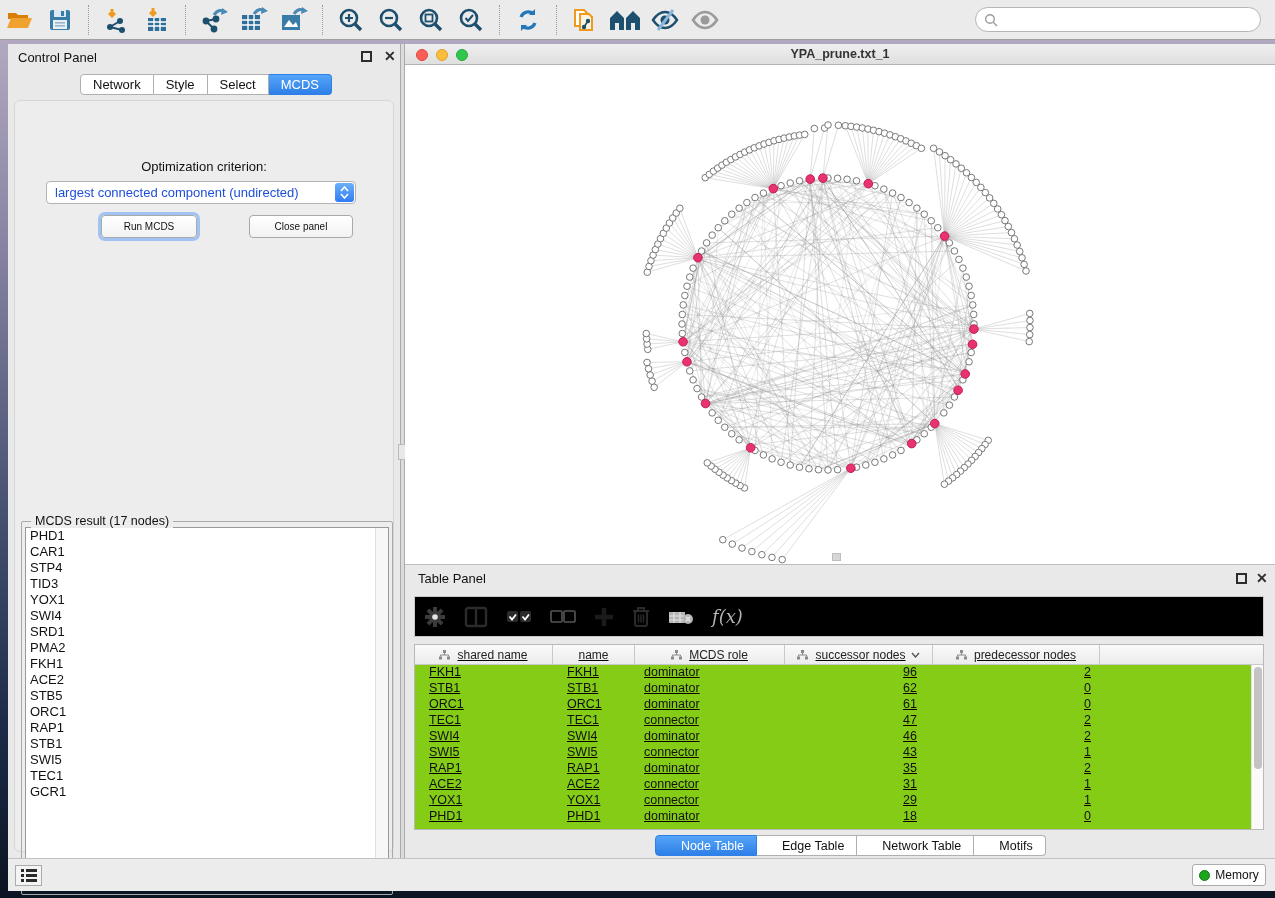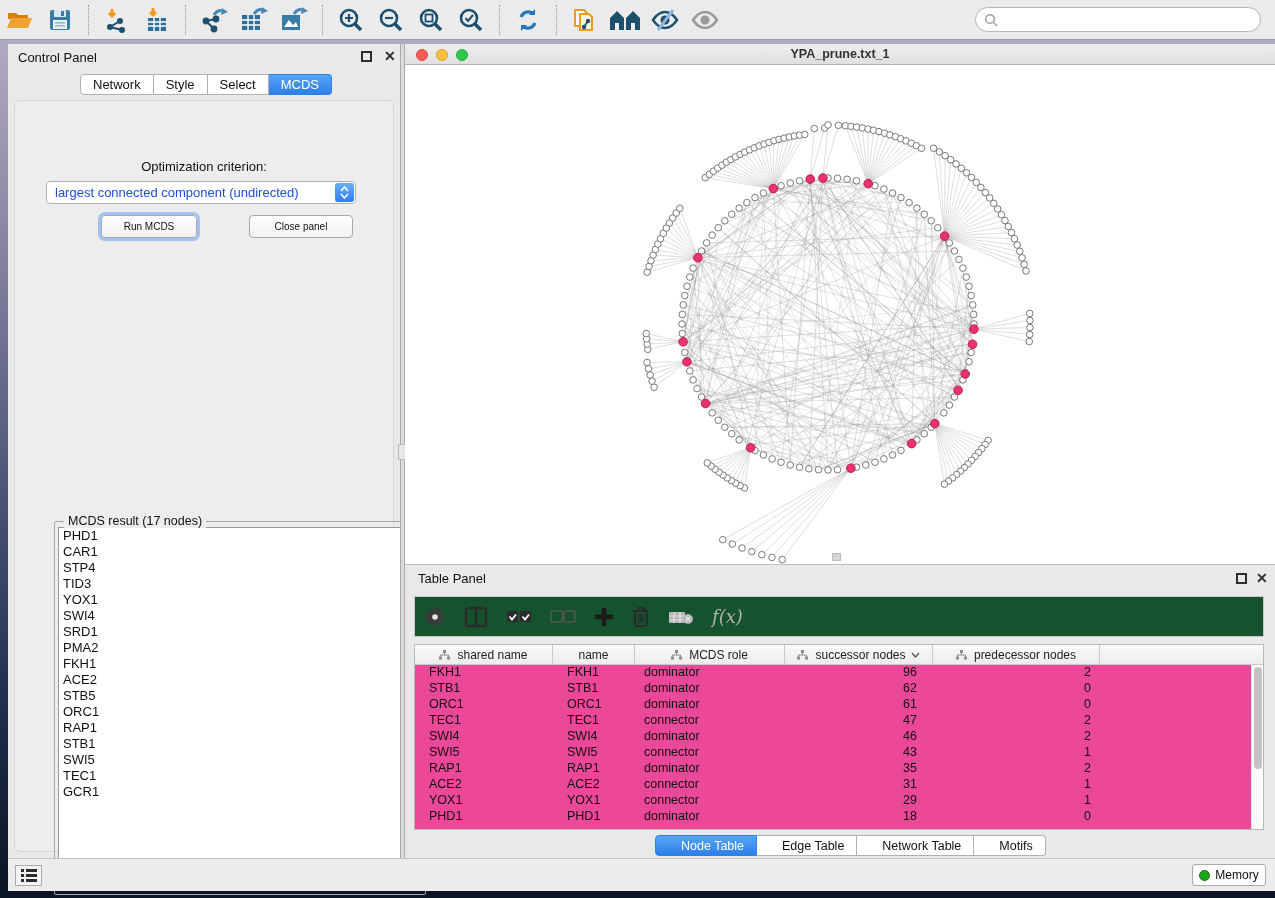--- a/index.html
+++ b/index.html
@@ -38,21 +38,21 @@
   .cp-content{position:absolute;left:6px;top:56px;width:380px;height:752px;background:#ededed;border:1px solid #d6d6d6;border-radius:6px;}
   .opt-label{position:absolute;left:0;top:58px;width:100%;text-align:center;font-size:13px;color:#111;}
   .dropdown{position:absolute;left:31px;top:80px;width:310px;height:23px;background:#fff;border:1px solid #b3b3b3;border-radius:4px;display:flex;align-items:center;}
   .dropdown .val{flex:1;font-size:13px;padding-left:8px;color:#1d4ed8;white-space:nowrap;}
   .dd-step{width:19px;height:19px;margin-right:1px;border-radius:3px;background:linear-gradient(#6cb0f9,#2f7cf3);display:flex;flex-direction:column;align-items:center;justify-content:center;gap:1px;}
   .dd-step svg{display:block;}
   .btn{position:absolute;height:23px;background:linear-gradient(#ffffff,#f2f2f2);border:1px solid #a9a9a9;border-radius:4px;font-size:10px;color:#111;}
   .btn-run{left:86px;top:114px;width:96px;box-shadow:0 0 0 3px rgba(97,160,250,.55);}
   .btn-closepanel{left:196px;top:114px;width:104px;margin-left:38px;}
 
-  .mcds-box{position:absolute;left:6px;top:420px;width:372px;height:374px;margin-left:33px;}
+  .mcds-box{position:absolute;left:6px;top:420px;width:372px;height:374px;}
   .mcds-legend{position:absolute;left:10px;top:-7px;background:#ededed;padding:0 4px;font-size:12.5px;color:#111;z-index:2;}
   .mcds-border{position:absolute;inset:0;border:1px solid #a9a9a9;border-radius:2px;}
   .mcds-list{position:absolute;left:4px;top:6px;right:4px;bottom:4px;background:#fff;border:1px solid #999;overflow:hidden;}
   .mcds-item{font-size:13px;line-height:16px;padding-left:4px;color:#111;}
   .mcds-scroll{position:absolute;top:0;right:0;width:13px;height:100%;background:#f7f7f7;border-left:1px solid #e0e0e0;}
 
   
   .v-splitter{position:absolute;left:392px;top:0;width:5px;height:814px;background:#dcdcdc;border-left:1px solid #aaa;border-right:1px solid #aaa;}
   .v-handle{position:absolute;left:-3px;top:400px;width:9px;height:16px;background:#e8e8e8;border:1px solid #bbb;}
 
@@ -66,25 +66,25 @@
   .tl-yellow{left:31px;background:#fbbe3c;border:1px solid #dfa02c;}
   .tl-green{left:51px;background:#30c74c;border:1px solid #27a83e;}
   .net-title{position:absolute;left:0;top:3px;width:100%;text-align:center;font-size:12.5px;font-weight:bold;color:#333;}
   .net-canvas{position:absolute;left:0;top:21px;width:870px;height:499px;background:#fff;}
   .canvas-handle{position:absolute;left:427px;bottom:3px;width:9px;height:8px;background:#d6d6d6;border:1px solid #bdbdbd;}
 
   
   .table-panel{position:absolute;left:0;top:520px;width:870px;height:294px;background:#e9e9e9;border-top:1px solid #bdbdbd;}
   .tp-title{position:absolute;left:13px;top:6px;font-size:13px;color:#111;}
   .tp-float{left:831px;top:8px;} .tp-close{left:851px;top:5px;}
-  .tp-toolbar{position:absolute;left:9px;top:31px;width:850px;height:41px;background:#14532d;border:1px solid #c9c9c9;display:flex;align-items:center;}
+  .tp-toolbar{position:absolute;left:9px;top:31px;width:850px;height:41px;background:#000000;border:1px solid #c9c9c9;display:flex;align-items:center;}
   .tp-tool{background:none;border:none;margin:0 9px;display:flex;align-items:center;justify-content:center;}
   .fx{font-family:"DejaVu Serif",serif;font-style:italic;font-size:18px;color:#b3b3b3;}
 
-  .tbl{position:absolute;left:9px;top:79px;width:850px;height:186px;background:#ec4899;border:1px solid #b9b9b9;overflow:hidden;}
+  .tbl{position:absolute;left:9px;top:79px;width:850px;height:186px;background:#84cc16;border:1px solid #b9b9b9;overflow:hidden;text-decoration:underline;}
   .tbl-head{display:flex;height:20px;background:linear-gradient(#fafafa,#ececec);border-bottom:1px solid #c9c9c9;}
   .th{display:flex;align-items:center;justify-content:center;gap:5px;font-size:12px;color:#222;border-right:1px solid #c9c9c9;position:relative;}
   .th .tree{margin-right:2px;}
   .c1{width:138px;} .c2{width:82px;} .c3{width:150px;} .c4{width:148px;} .c5{width:167px;} .cf{flex:1;border-right:none;}
   .tbl-row{display:flex;height:16px;font-size:12.5px;color:#111;}
   .td{overflow:hidden;white-space:nowrap;}
   .td.c1{padding-left:14px;} .td.c2{padding-left:14px;} .td.c3{padding-left:9px;}
   .td.c4{text-align:right;padding-right:16px;} .td.c5{text-align:right;padding-right:9px;}
   .tbl-scroll{position:absolute;top:20px;right:0;width:12px;bottom:0;background:#fafafa;border-left:1px solid #e3e3e3;}
   .tbl-thumb{position:absolute;left:2px;top:2px;width:8px;height:102px;background:#c3c3c3;border-radius:4px;}

